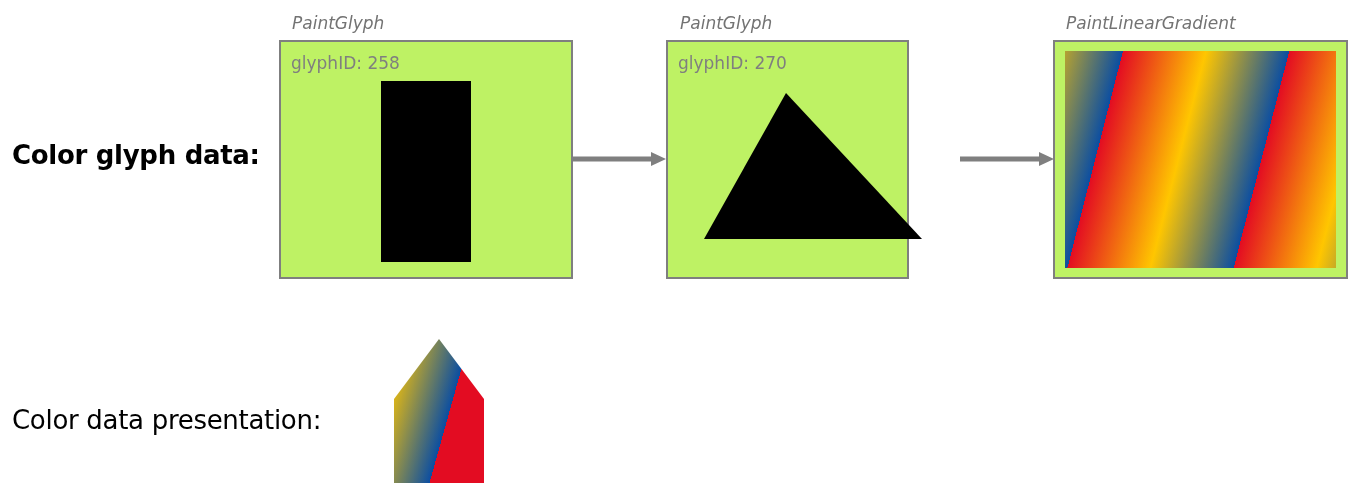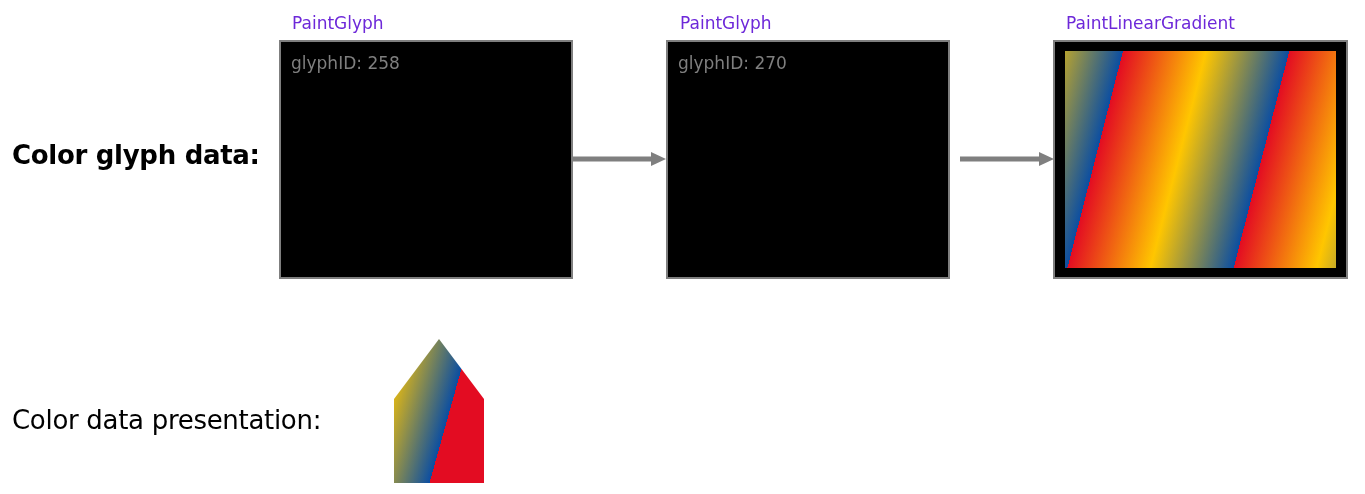--- a/index.html
+++ b/index.html
@@ -1,19 +1,19 @@
 <!DOCTYPE html>
 <html><head>
 <meta charset="utf-8">
 <style>
   html, body { margin: 0; padding: 0; background: #ffffff; }
   body { width: 1365px; height: 494px; position: relative; overflow: hidden; font-family: "DejaVu Sans", sans-serif; }
   .row-label { position: absolute; font-size: 26px; color: #000; white-space: nowrap; letter-spacing: -0.3px; }
-  .node-title { position: absolute; font-size: 17px; color: #6d28d9; white-space: nowrap; }
-  .node-box { position: absolute; border: 2px solid #7f7f7f; box-sizing: border-box; background: #000000; padding-left: 43px; }
+  .node-title { position: absolute; font-size: 17px; color: #737373; white-space: nowrap; font-style: italic; }
+  .node-box { position: absolute; border: 2px solid #7f7f7f; box-sizing: border-box; background: #bef264; padding-left: 43px; }
   .glyph-id { position: absolute; left: 10px; top: 11px; font-size: 17px; color: #7f7f7f; white-space: nowrap; }
   svg { position: absolute; overflow: visible; }
 </style>
 </head>
 <body>
 
 <div class="row-label" style="left:12px; top:140px;font-weight:bold;">Color glyph data:</div>
 <div class="row-label" style="left:12px; top:405px;">Color data presentation:</div>
 
 <div class="node-title" style="left:292px; top:13px;">PaintGlyph</div>
@@ -21,21 +21,21 @@
   <div class="glyph-id">glyphID: 258</div>
   <div style="position:absolute; left:100px; top:39px; width:90px; height:181px; background:#000;"></div>
 </div>
 
 <svg style="left:572px; top:151px;" width="95" height="16">
   <line x1="0" y1="8" x2="80" y2="8" stroke="#7f7f7f" stroke-width="5"></line>
   <polygon points="79,1 94,8 79,15" fill="#7f7f7f"></polygon>
 </svg>
 
 <div class="node-title" style="left:680px; top:13px;">PaintGlyph</div>
-<div class="node-box" style="left:666px; top:40px; width:284px; height:239px;">
+<div class="node-box" style="left:666px; top:40px; width:243px; height:239px;">
   <div class="glyph-id">glyphID: 270</div>
   <svg style="left:0; top:0;" width="295" height="239">
     <polygon points="118,51 36,197 254,197" fill="#000"></polygon>
   </svg>
 </div>
 
 <svg style="left:960px; top:151px;" width="95" height="16">
   <line x1="0" y1="8" x2="80" y2="8" stroke="#7f7f7f" stroke-width="5"></line>
   <polygon points="79,1 94,8 79,15" fill="#7f7f7f"></polygon>
 </svg>

